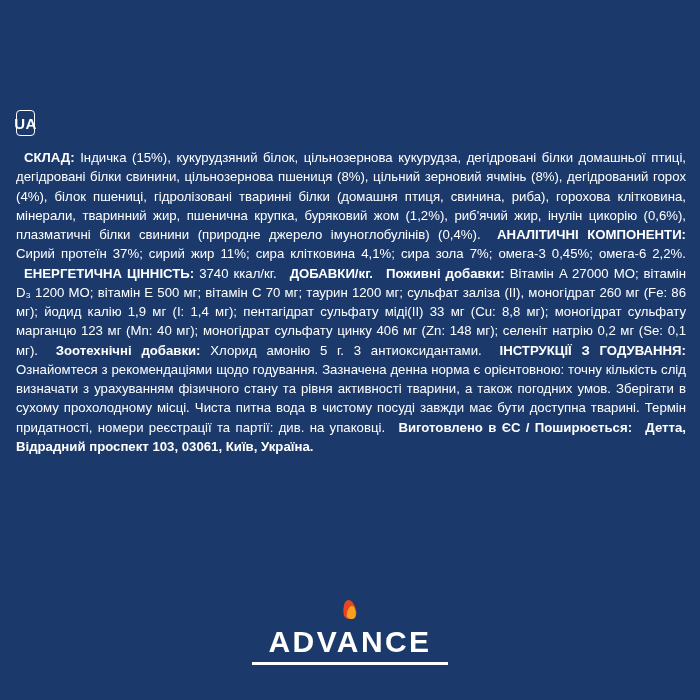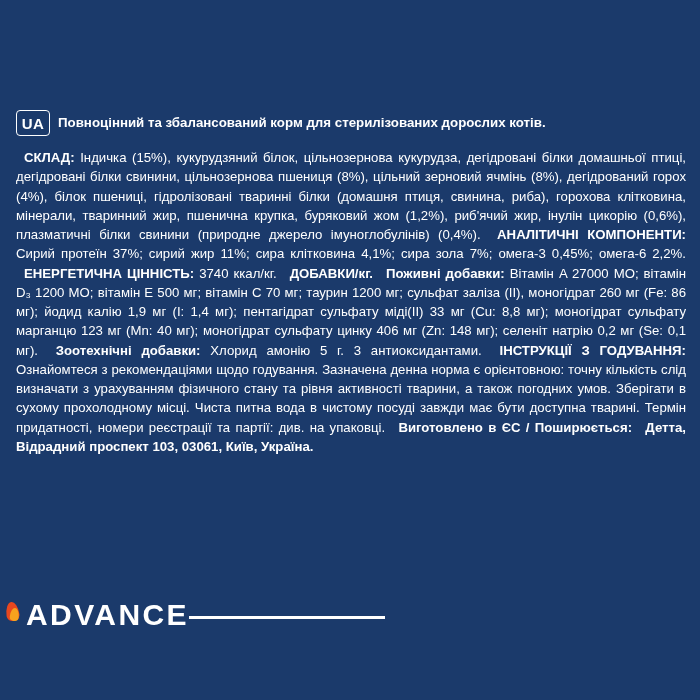--- a/index.html
+++ b/index.html
@@ -26,21 +26,21 @@
     position: absolute;
     left: 16px;
     top: 110px;
     width: 668px;
     display: flex;
     align-items: center;
     gap: 8px;
   }
   .ua-badge {
     flex: 0 0 auto;
-    width: 34px;
+    width: 19px;
     height: 26px;
     border: 1.6px solid #ffffff;
     border-radius: 4px;
     color: #ffffff;
     font-size: 15px;
     font-weight: bold;
     letter-spacing: 0.5px;
     display: flex;
     align-items: center;
     justify-content: center;
@@ -74,20 +74,21 @@
     margin-left: 8px;
   }
 
   
   .logo-wrap {
     position: absolute;
     left: 0;
     top: 600px;
     width: 700px;
     display: flex;
+    flex-direction: column;
     align-items: center;
   }
   .logo-flame {
     width: 26px;
     height: 26px;
     position: relative;
     margin-bottom: 1px;
   }
   .logo-flame .f1 {
     position: absolute;
@@ -123,21 +124,20 @@
     background: #ffffff;
   }
 </style>
 </head>
 <body>
 
 <div class="page">
 
   <div class="header-row">
     <div class="ua-badge">UA</div>
-    <div class="header-text">Повноцінний та збалансований корм для стерилізованих дорослих котів.</div>
   </div>
 
   <div class="body-block">
     <p><span class="lbl">СКЛАД:</span><span> Індичка (15%), кукурудзяний білок, цільнозернова кукурудза, дегідровані білки домашньої птиці, дегідровані білки свинини, цільнозернова пшениця (8%), цільний зерновий ячмінь (8%), дегідрований горох (4%), білок пшениці, гідролізовані тваринні білки (домашня птиця, свинина, риба), горохова клітковина, мінерали, тваринний жир, пшенична крупка, буряковий жом (1,2%), риб'ячий жир, інулін цикорію (0,6%), плазматичні білки свинини (природне джерело імуноглобулінів) (0,4%). </span><span class="lbl">АНАЛІТИЧНІ КОМПОНЕНТИ:</span><span> Сирий протеїн 37%; сирий жир 11%; сира клітковина 4,1%; сира зола 7%; омега-3 0,45%; омега-6 2,2%. </span><span class="lbl">ЕНЕРГЕТИЧНА ЦІННІСТЬ:</span><span> 3740 ккал/кг. </span><span class="lbl">ДОБАВКИ/кг.</span><span> </span><span class="lbl">Поживні добавки:</span><span> Вітамін A 27000 МО; вітамін D₃ 1200 МО; вітамін E 500 мг; вітамін C 70 мг; таурин 1200 мг; сульфат заліза (II), моногідрат 260 мг (Fe: 86 мг); йодид калію 1,9 мг (I: 1,4 мг); пентагідрат сульфату міді(II) 33 мг (Cu: 8,8 мг); моногідрат сульфату марганцю 123 мг (Mn: 40 мг); моногідрат сульфату цинку 406 мг (Zn: 148 мг); селеніт натрію 0,2 мг (Se: 0,1 мг). </span><span class="lbl">Зоотехнічні добавки:</span><span> Хлорид амонію 5 г. 3 антиоксидантами. </span><span class="lbl">ІНСТРУКЦІЇ З ГОДУВАННЯ:</span><span> Ознайомтеся з рекомендаціями щодо годування. Зазначена денна норма є орієнтовною: точну кількість слід визначати з урахуванням фізичного стану та рівня активності тварини, а також погодних умов. Зберігати в сухому прохолодному місці. Чиста питна вода в чистому посуді завжди має бути доступна тварині. Термін придатності, номери реєстрації та партії: див. на упаковці. </span><span class="lbl">Виготовлено в ЄС / Поширюється:</span><span> </span><span class="lbl">Детта, Відрадний проспект 103, 03061, Київ, Україна.</span></p>
   </div>
 
   <div class="logo-wrap">
     <div class="logo-flame">
       <div class="f1"></div>
       <div class="f2"></div>

